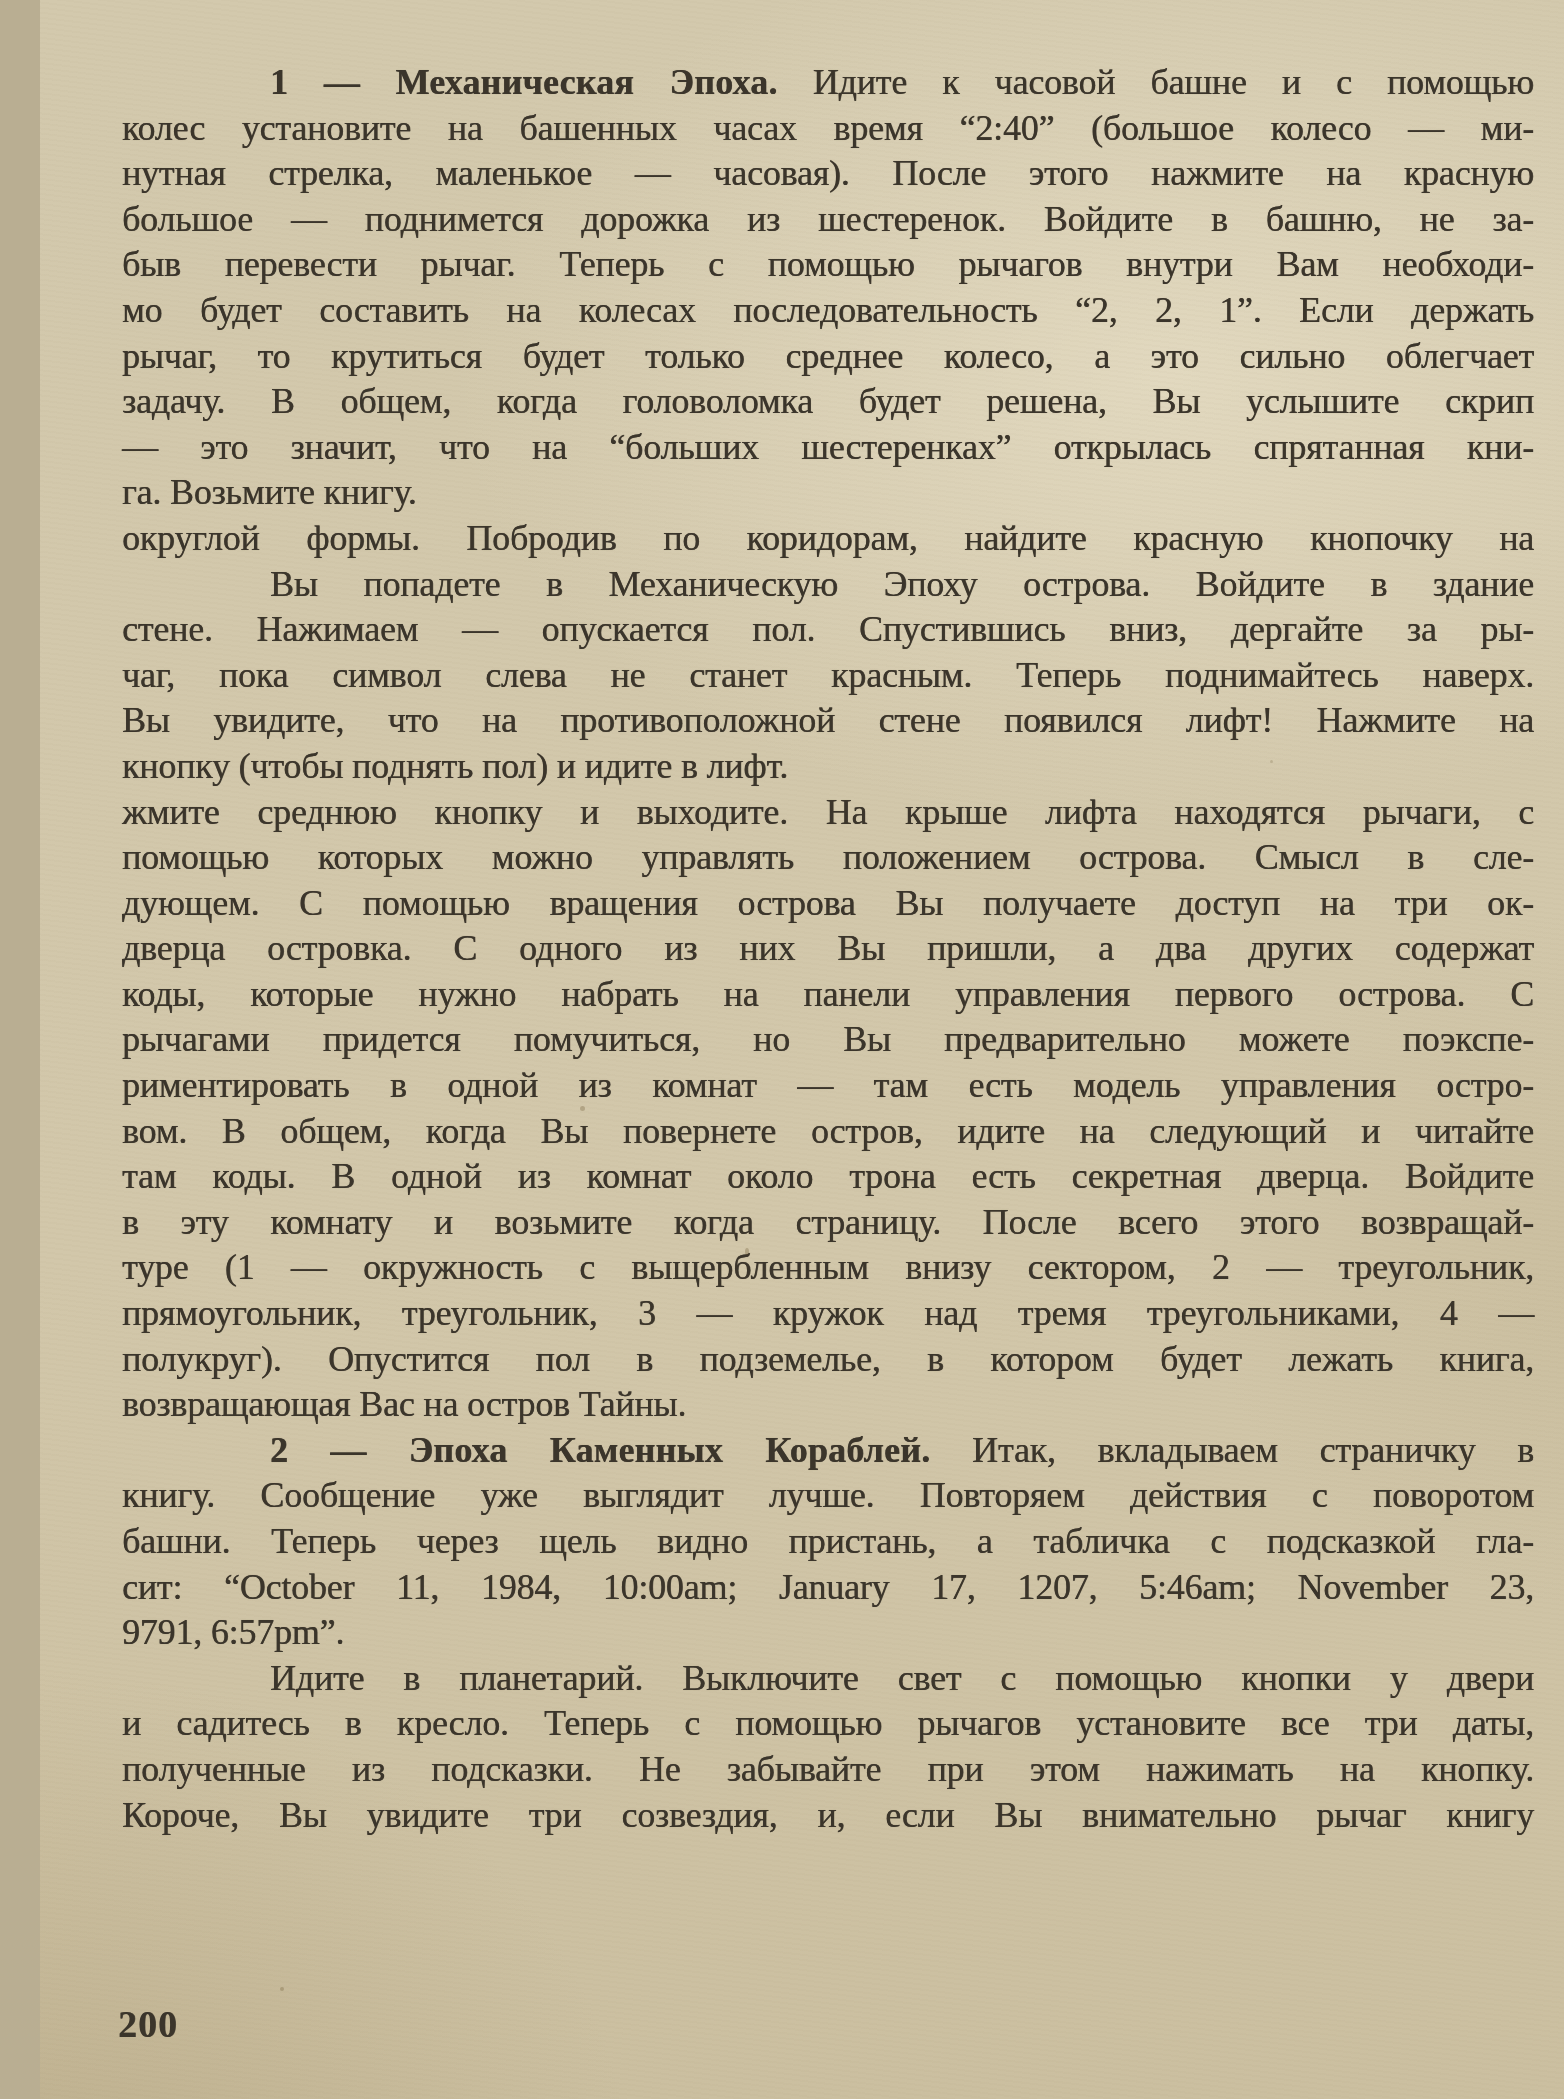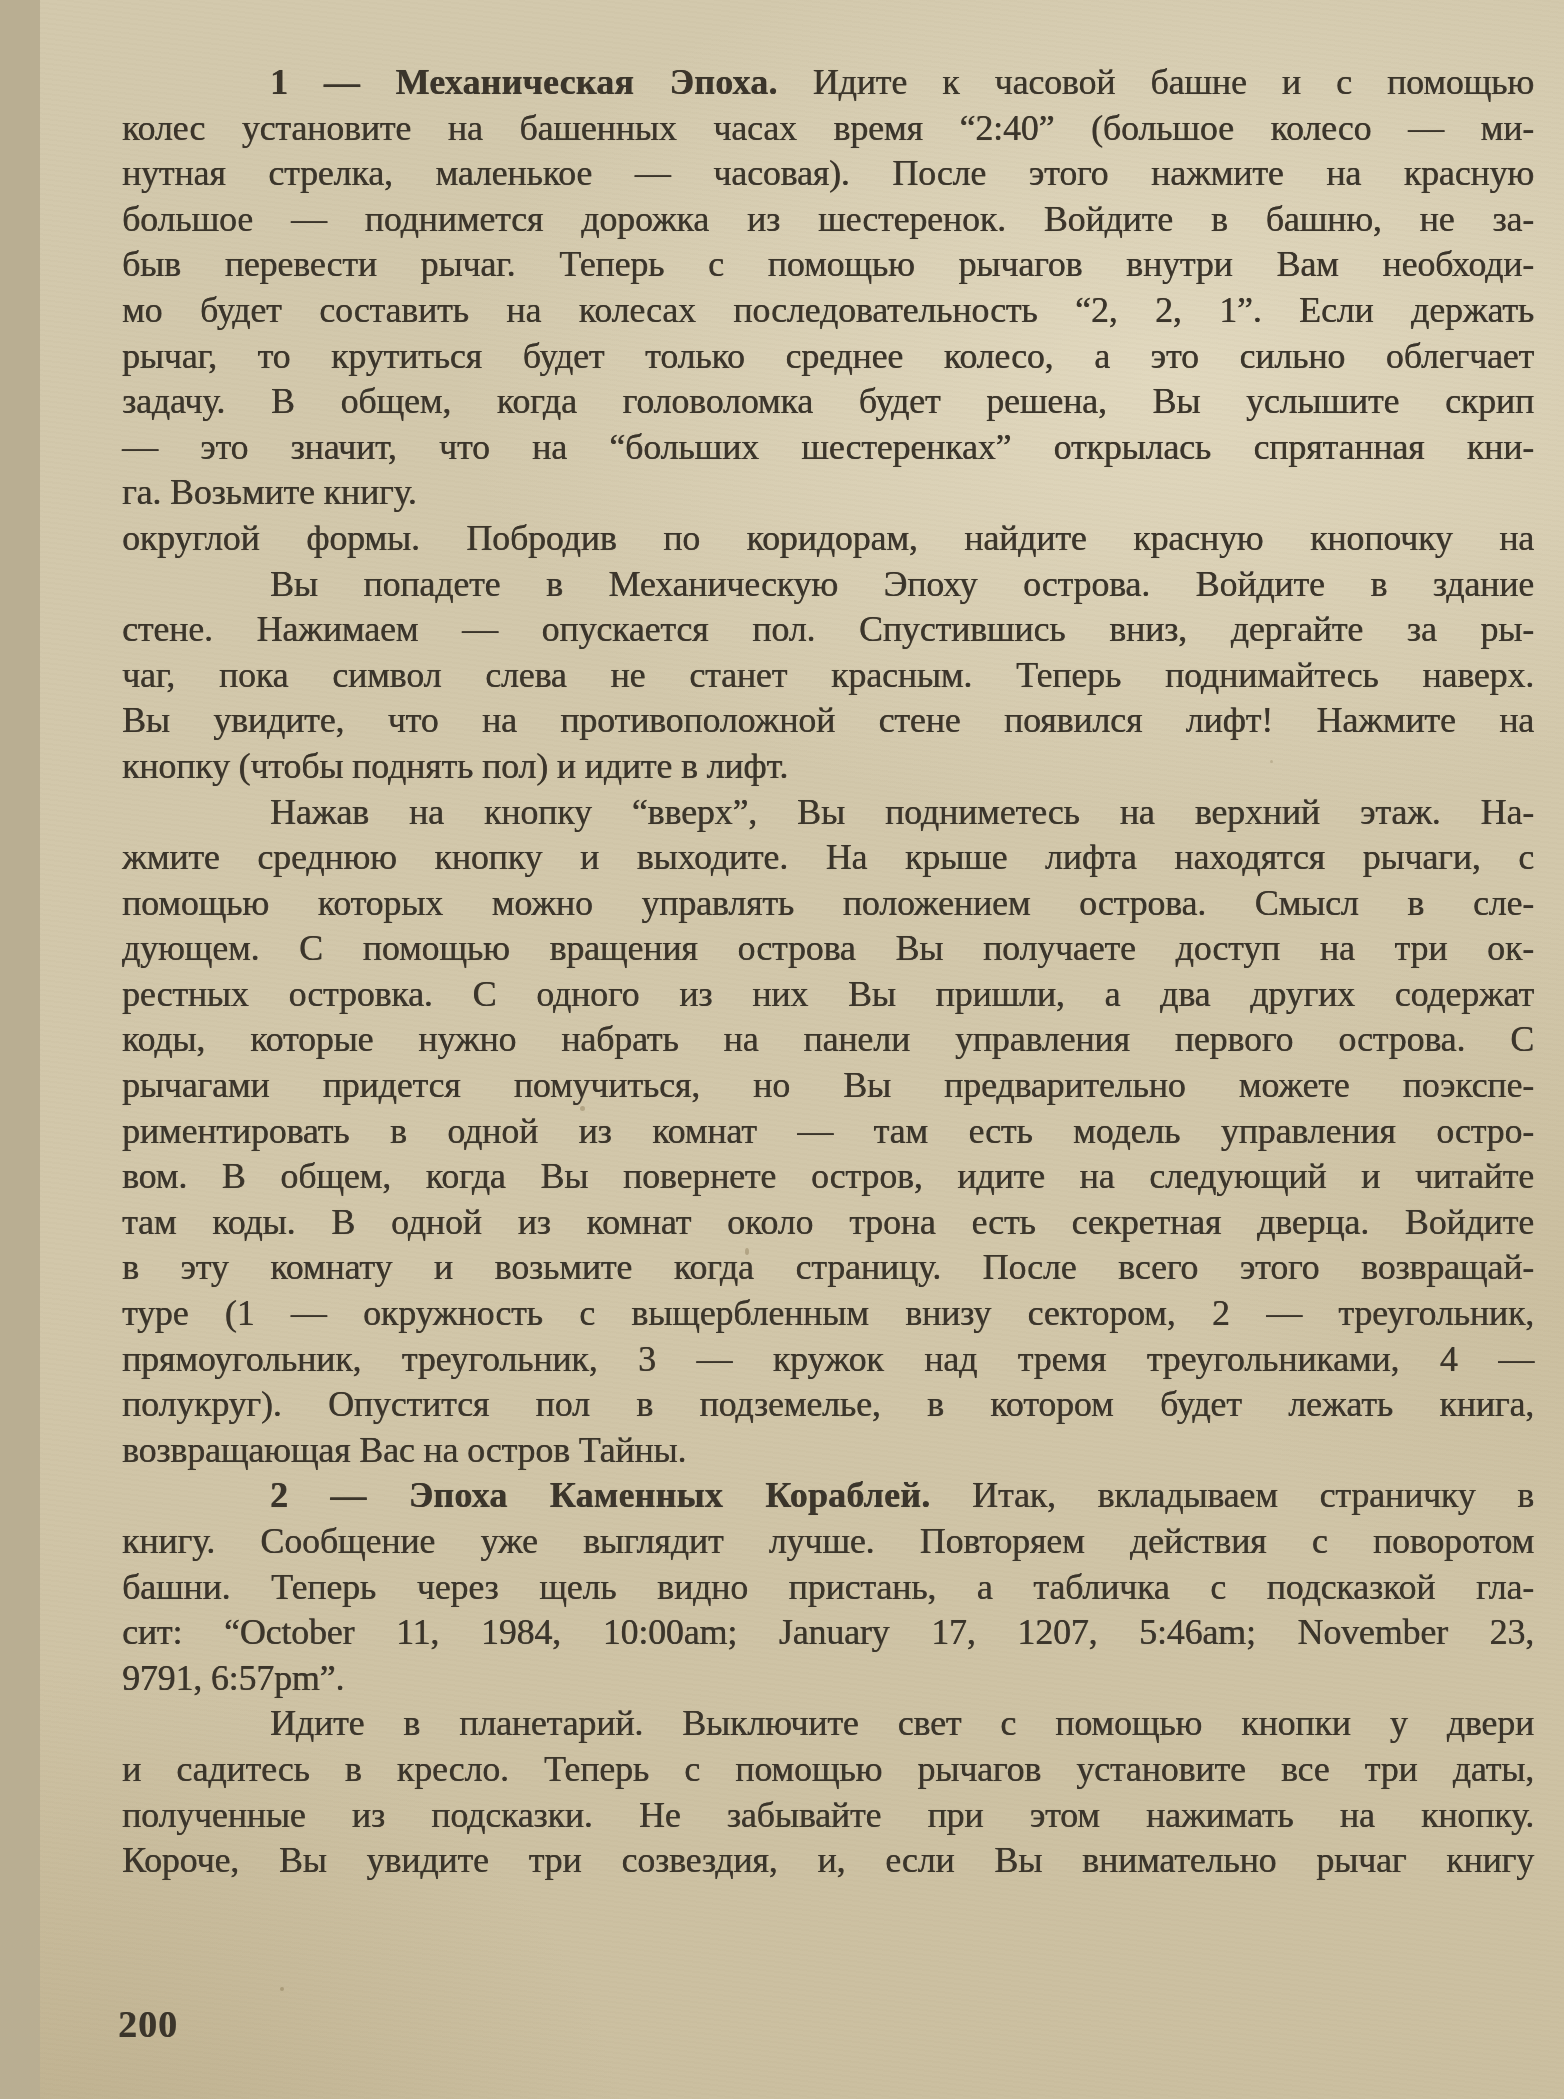--- a/index.html
+++ b/index.html
@@ -86,25 +86,24 @@
       </div>
       <div class="paragraph">
         <div class="line">округлой формы. Побродив по коридорам, найдите красную кнопочку на</div>
         <div class="line first">Вы попадете в Механическую Эпоху острова. Войдите в здание</div>
         <div class="line">стене. Нажимаем — опускается пол. Спустившись вниз, дергайте за ры-</div>
         <div class="line">чаг, пока символ слева не станет красным. Теперь поднимайтесь наверх.</div>
         <div class="line">Вы увидите, что на противоположной стене появился лифт! Нажмите на</div>
         <div class="line last">кнопку (чтобы поднять пол) и идите в лифт.</div>
       </div>
       <div class="paragraph">
-        <div class="line first">Нажав на кнопку “вверх”, Вы подниметесь на верхний этаж. На-</div>
         <div class="line">жмите среднюю кнопку и выходите. На крыше лифта находятся рычаги, с</div>
         <div class="line">помощью которых можно управлять положением острова. Смысл в сле-</div>
         <div class="line">дующем. С помощью вращения острова Вы получаете доступ на три ок-</div>
-        <div class="line">рестных островка. С одного из них Вы пришли, а два других содержат</div>
+        <div class="line">дверца островка. С одного из них Вы пришли, а два других содержат</div>
         <div class="line">коды, которые нужно набрать на панели управления первого острова. С</div>
         <div class="line">рычагами придется помучиться, но Вы предварительно можете поэкспе-</div>
         <div class="line">риментировать в одной из комнат — там есть модель управления остро-</div>
         <div class="line">вом. В общем, когда Вы повернете остров, идите на следующий и читайте</div>
         <div class="line">там коды. В одной из комнат около трона есть секретная дверца. Войдите</div>
         <div class="line">в эту комнату и возьмите когда страницу. После всего этого возвращай-</div>
         <div class="line">туре (1 — окружность с выщербленным внизу сектором, 2 — треугольник,</div>
         <div class="line">прямоугольник, треугольник, 3 — кружок над тремя треугольниками, 4 —</div>
         <div class="line">полукруг). Опустится пол в подземелье, в котором будет лежать книга,</div>
         <div class="line last">возвращающая Вас на остров Тайны.</div>

